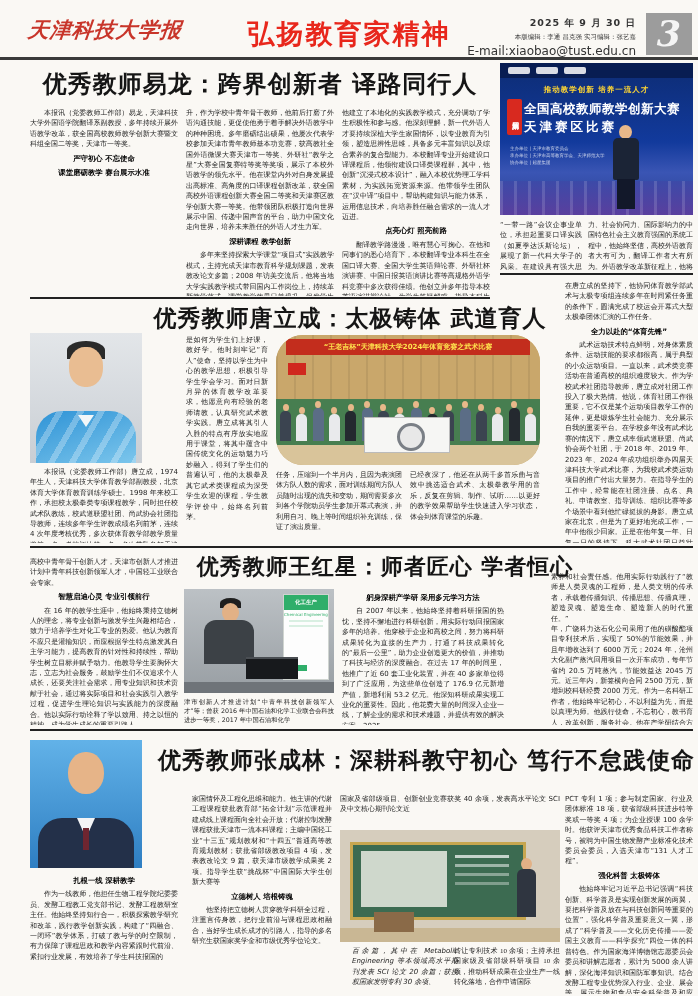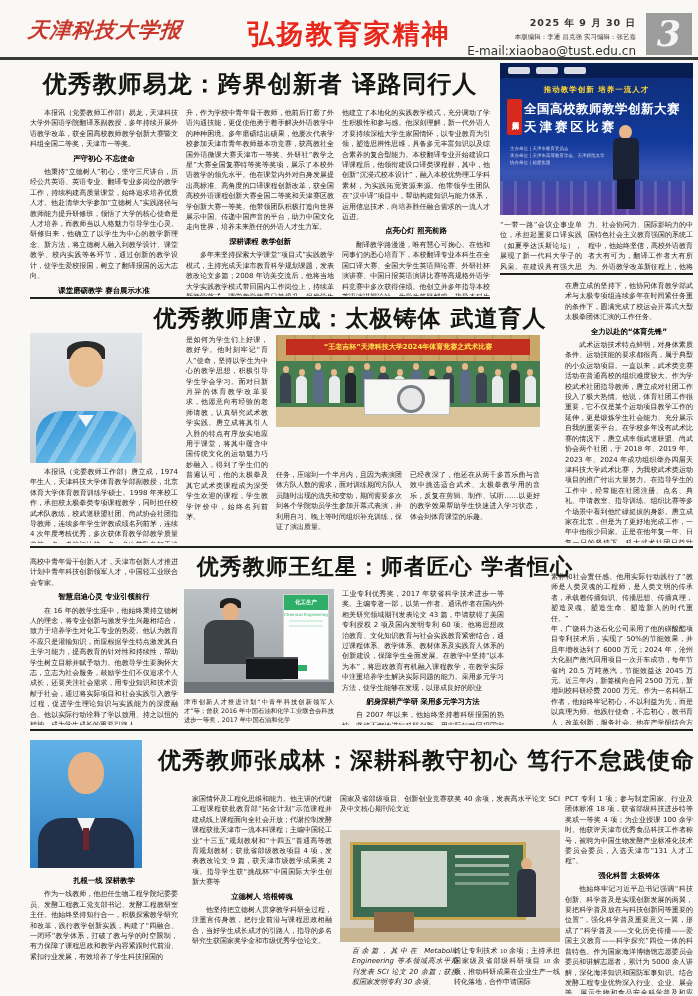--- a/index.html
+++ b/index.html
@@ -98,21 +98,20 @@
   <div class="issue-mail">E-mail:xiaobao@tust.edu.cn</div>
 </div>
 <div class="abs pagenum-box"><span>3</span></div>
 <div class="abs header-rule"></div>
 
 <div class="abs art-title" style="left:30px;top:68px;width:460px;font-size:24px;">优秀教师易龙：跨界创新者 译路同行人</div>
 
 <div class="col" style="left:30px;top:108px;width:148px;height:188px;">
   <p>本报讯（党委教师工作部）易龙，天津科技大学外国语学院翻译系副教授，多年持续开展外语教学改革，获全国高校教师教学创新大赛暨文科组全国二等奖，天津市一等奖。</p>
   <div class="subhead">严守初心 不忘使命</div>
-  <p>他秉持“立德树人”初心，坚守三尺讲台，历经公共英语、英语专业、翻译专业多岗位的教学工作，持续构建高质量课堂，始终追求培养优质人才。他赴清华大学参加“立德树人”实践路径与教师能力提升研修班，领悟了大学的核心使命是人才培养，而教师当以人格魅力引导学生心灵。研修归来，他确立了以学生为中心的教学新理念、新方法，将立德树人融入到教学设计、课堂教学、校内实践等各环节，通过创新的教学设计，使学生爱校报国，树立了翻译报国的远大志向。</p>
   <div class="subhead">课堂磨砺教学 赛台展示水准</div>
 
 </div>
 <div class="col" style="left:186px;top:108px;width:148px;height:188px;">
   <p style="text-indent:0;">升，作为学校中青年骨干教师，他前后打磨了外语沟通技能，更促使他勇于着手解决外语教学中的种种困境。多年磨砺结出硕果，他屡次代表学校参加天津市青年教师基本功竞赛，获高教社全国外语微课大赛天津市一等奖、外研社“教学之星”大赛全国复赛特等奖等奖项，展示了本校外语教学的领先水平。他在课堂内外对自身发展提出高标准、高角度的口译课程创新改革，获全国高校外语课程创新大赛全国二等奖和天津赛区教学创新大赛一等奖。他带领团队积极打造向世界展示中国、传递中国声音的平台，助力中国文化走向世界，培养未来胜任的外语人才生力军。</p>
   <div class="subhead">深耕课程 教学创新</div>
   <p>多年来坚持探索大学课堂“项目式”实践教学模式，主持完成天津市教育科学规划课题，发表教改论文多篇；2008 年访美交流后，他将当地大学实践教学模式带回国内工作岗位上，持续革新教学范式，课堂教学效果日益提升，促发学生潜能展现。新时代大学外语课堂必须面向国际化，还要坚持本来，构建体系与专业知识结构，源源不断培养高水平外语人才。2021 年本校获批国家级一流本科专业，他参与建设一流课程以及口译项目“教学模式”。</p>
 </div>
 <div class="col" style="left:342px;top:108px;width:148px;height:188px;">
   <p style="text-indent:0;">他建立了本地化的实践教学模式，充分调动了学生积极性和参与感。他深刻理解，新一代外语人才要持续深植大学生家国情怀，以专业教育为引领，塑造思辨性思维，具备多元丰富知识以及综合素养的复合型能力。本校翻译专业开始建设口译课程后，他领衔建设口译类课程群，其中，他创新“沉浸式校本设计”，融入本校优势理工学科素材，为实践拓宽资源来源。他带领学生团队在“汉中译”项目中，帮助构建知识与能力体系，运用信息技术，向培养胜任融合需求的一流人才迈进。</p>
@@ -160,21 +159,21 @@
   <div class="p2-collar"></div>
 </div>
 <div class="col" style="left:30px;top:467px;width:148px;height:76px;">
   <p>本报讯（党委教师工作部）唐立成，1974 年生人，天津科技大学体育教学部副教授，北京体育大学体育教育训练学硕士。1998 年来校工作，承担校太极拳类专项课程教学，同时担任校武术队教练，校武道联盟社团、尚武协会社团指导教师，连续多年学生评教成绩名列前茅，连续 4 次年度考核优秀，多次获体育教学部教学质量奖第一名、考核评比第一名，多次带队参加天津市大学生武术比赛取得优异成绩，获评天津市高校阳光体育活动先进教师。</p>
 
 </div>
 <div class="col" style="left:186px;top:335px;width:82px;height:208px;">
   <p style="text-indent:0;">是如何为学生们上好课，教好学。他时刻牢记“育人”使命，坚持以学生为中心的教学思想，积极引导学生学会学习。面对日新月异的体育教学改革要求，他愿意向有经验的老师请教，认真研究武术教学实践。唐立成将其引人入胜的特点有序放实地应用于课堂，将其中蕴含中国传统文化的运动魅力巧妙融入，得到了学生们的普遍认可，他的太极拳及其它武术类课程成为深受学生欢迎的课程，学生教学评价中，始终名列前茅。</p>
 </div>
 
-<div class="photo p3" style="left:276px;top:335px;width:264px;height:92px;">
+<div class="photo p3" style="left:276px;top:335px;width:264px;height:130px;border-radius:27px;">
   <div class="p3-wall"></div>
   <div class="p3-flag"></div>
   <div class="p3-floor"></div>
   <div class="p3-banner">“王老吉杯”天津科技大学2024年体育竞赛之武术比赛</div>
   <div class="p3-crowd">
     <div class="fig"></div>
       <div class="fig"></div>
       <div class="fig"></div>
       <div class="fig"></div>
       <div class="fig"></div>
@@ -228,21 +227,20 @@
   </div>
   <div class="p4-hair"></div>
   <div class="p4-head"></div>
   <div class="p4-body"></div>
   <div class="p4-laptop"></div>
   <div class="p4-desk"></div>
 </div>
 <div class="caption" style="left:184px;top:697px;width:150px;height:30px;">津市创新人才推进计划“中青年科技创新领军人才”等；曾获 2016 年中国石油和化学工业联合会科技进步一等奖，2017 年中国石油和化学</div>
 
 <div class="col" style="left:342px;top:589px;width:162px;height:136px;">
-  <p style="text-indent:0;">工业专利优秀奖，2017 年获省科学技术进步一等奖。主编专著一部，以第一作者、通讯作者在国内外相关研究领域期刊发表论文 43 篇，申请获得了美国专利授权 2 项及国内发明专利 60 项。他将思想政治教育、文化知识教育与社会实践教育紧密结合，通过课程体系、教学体系、教材体系及实践育人体系的创新建设，保障学生全面发展。在教学中坚持“以本为本”，将思政教育有机融入课程教学，在教学实际中注重培养学生解决实际问题的能力。采用多元学习方法，使学生能够在发现，以形成良好的职业</p>
   <div class="subhead">躬身深耕产学研 采用多元学习方法</div>
   <p>自 2007 年以来，他始终坚持着科研报国的热忱，坚持不懈地进行科研创新，用实际行动回报国家多年的培养。他穿梭于企业和高校之间，努力将科研成果转化为直接的生产力，打通了科技成果转化的“最后一公里”，助力企业创造更大的价值，并推动了科技与经济的深度融合。在过去 17 年的时间里，他推广了近 60 套工业化装置，并在 40 多家单位得到了广泛应用，为这些单位创造了 176.9 亿元新增产值，新增利润 53.2 亿元。他深知科研成果实现工业化的重要性。因此，他花费大量的时间深入企业一线，了解企业的需求和技术难题，并提供有效的解决方案。2025</p>
 </div>
 <div class="col" style="left:551px;top:572px;width:142px;height:153px;">
   <p style="text-indent:0;">素养和社会责任感。他用实际行动践行了“教师是人类灵魂的工程师，是人类文明的传承者，承载着传播知识、传播思想、传播真理，塑造灵魂、塑造生命、塑造新人的时代重任。”</p>
   <p style="text-indent:0;">年，广饶科力达石化公司采用了他的磺酸酯项目专利技术后，实现了 50%的节能效果，并且年增收达到了 6000 万元；2024 年，沧州大化副产蒸汽回用项目一次开车成功，每年节省约 20.5 万吨蒸汽，节能效益达 2045 万元。近三年内，新签横向合同 2500 万元，新增到校科研经费 2000 万元。作为一名科研工作者，他始终牢记初心，不以利益为先，而是以真理为师。他践行使命，不忘初心，教书育人，改革创新，服务社会。他在产学研结合方面积累了丰富经验，并在理论创新上不断深耕，希望未来能够进一步完善相关理论体系，开辟新的研究领域，为技术突破与创新做好准备。他积极响应学校号召，投身于教育教学改革和科学研究的前沿，不断提升自身的学术水平和教学质量。他用实际行动诠释了一名新时代高校教师的责任与担当。未来，他将继续以饱满的热情和不懈的努力，为天津科技大学的教育事业贡献更多的智慧和力量。</p>
 </div>
 
 <div class="divider" style="left:30px;top:729px;width:663px;"></div>
 

